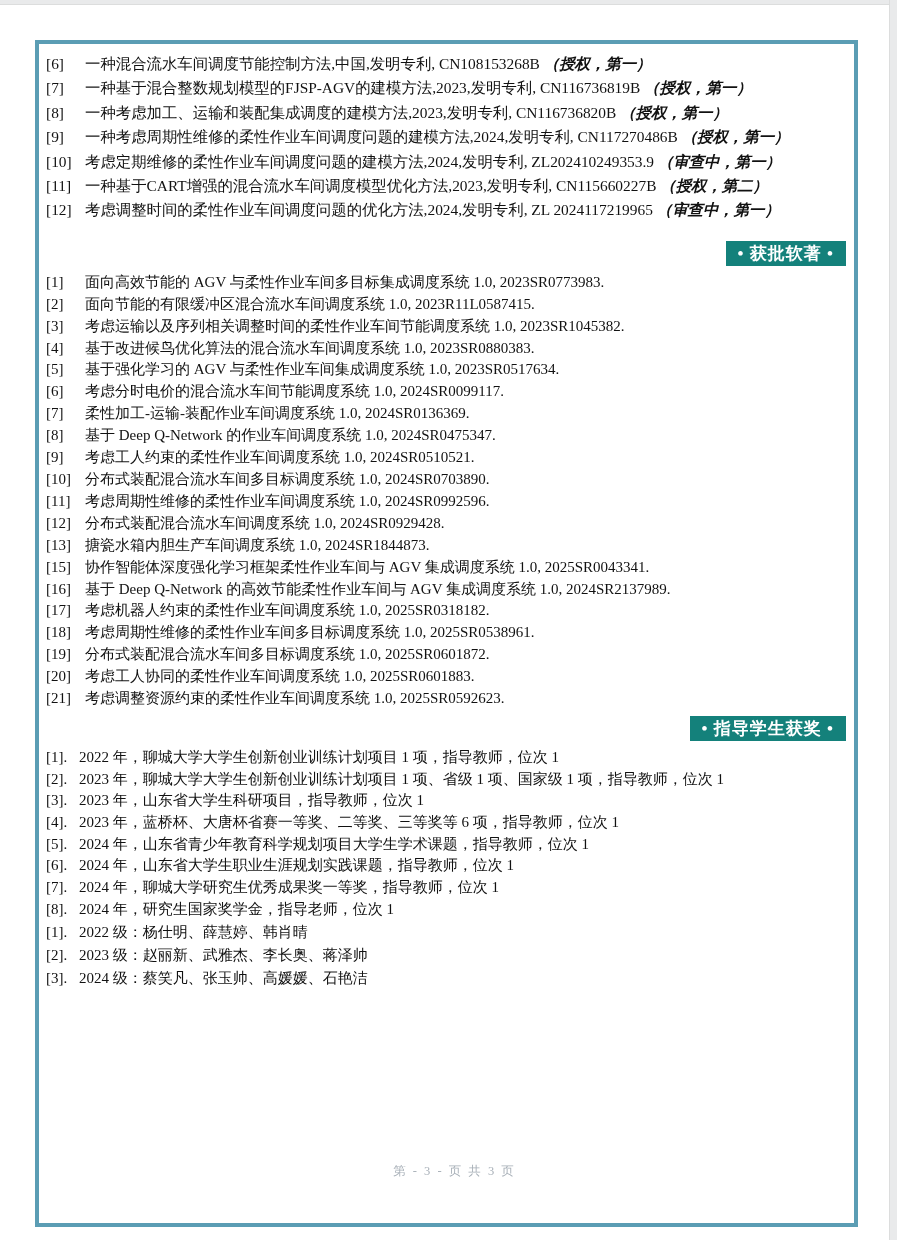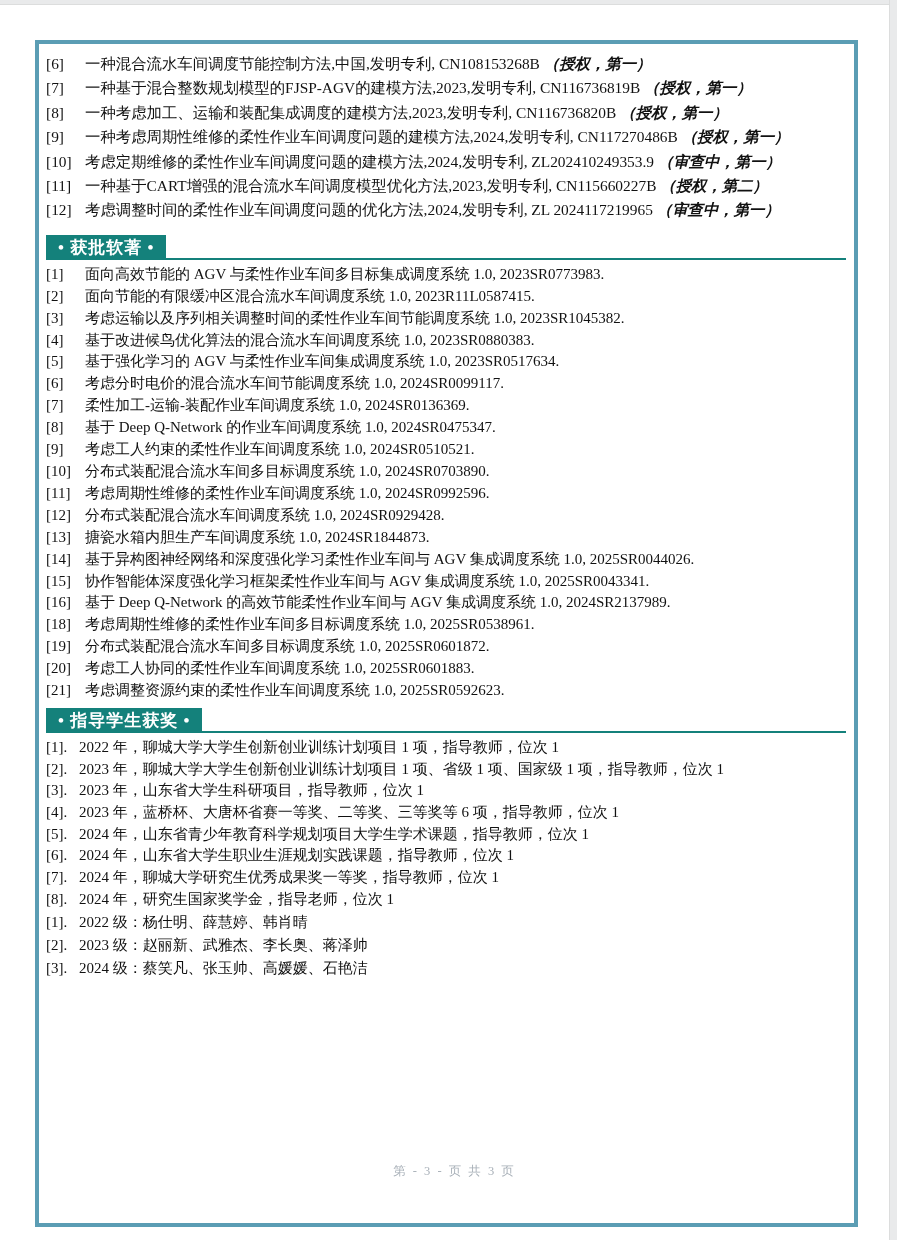--- a/index.html
+++ b/index.html
@@ -20,21 +20,21 @@
   .patents .num { width:39px; }
   
   .software .row { line-height:21.9px; font-size:15px; }
   .software .num { width:39px; }
   
   .awards .row { line-height:21.7px; font-size:15px; }
   .awards .num { width:20px; margin-right:13px; }
   .grads .row { line-height:23px; font-size:15px; }
   .grads .num { width:20px; margin-right:13px; }
   
-  .sec-head { display:flex; align-items:flex-end; margin:12px 0 4px 0; }
+  .sec-head { display:flex; align-items:flex-end; margin:18px 0 4px 0;flex-direction:column; }
   .sec-badge { display:inline-block; background:#14817b; color:#ffffff;
     font-weight:bold; font-size:17px; line-height:25px; padding:0 12px;
     letter-spacing:1px; white-space:nowrap; }
   .sec-rule { flex:1; border-bottom:2px solid #14817b; height:0;
     margin-bottom:0px; }
   .sec-head.mt6 { margin-top:6px; }
   .footer { position:absolute; left:0; top:1163px; width:890px;
     text-align:center; font-size:12.5px; color:#a8b0b8; letter-spacing:2px;padding-left:19px; }
 </style>
 </head>
@@ -127,30 +127,30 @@
     </div>
       <div class="row">
       <span class="num">[12]</span>
       <span class="txt">分布式装配混合流水车间调度系统 1.0, 2024SR0929428.</span>
     </div>
       <div class="row">
       <span class="num">[13]</span>
       <span class="txt">搪瓷水箱内胆生产车间调度系统 1.0, 2024SR1844873.</span>
     </div>
       <div class="row">
-      <span class="num">[14]</span>
-      <span class="txt">基于异构图神经网络和深度强化学习柔性作业车间与 AGV 集成调度系统 1.0,  2025SR0044026.</span>
-    </div>
-      <div class="row">
       <span class="num">[15]</span>
       <span class="txt">协作智能体深度强化学习框架柔性作业车间与 AGV 集成调度系统 1.0,  2025SR0043341.</span>
     </div>
       <div class="row">
       <span class="num">[16]</span>
       <span class="txt">基于 Deep Q-Network 的高效节能柔性作业车间与 AGV 集成调度系统 1.0, 2024SR2137989.</span>
+    </div>
+      <div class="row">
+      <span class="num">[17]</span>
+      <span class="txt">考虑机器人约束的柔性作业车间调度系统 1.0,  2025SR0318182.</span>
     </div>
       <div class="row">
       <span class="num">[18]</span>
       <span class="txt">考虑周期性维修的柔性作业车间多目标调度系统 1.0, 2025SR0538961.</span>
     </div>
       <div class="row">
       <span class="num">[19]</span>
       <span class="txt">分布式装配混合流水车间多目标调度系统 1.0, 2025SR0601872.</span>
     </div>
       <div class="row">

